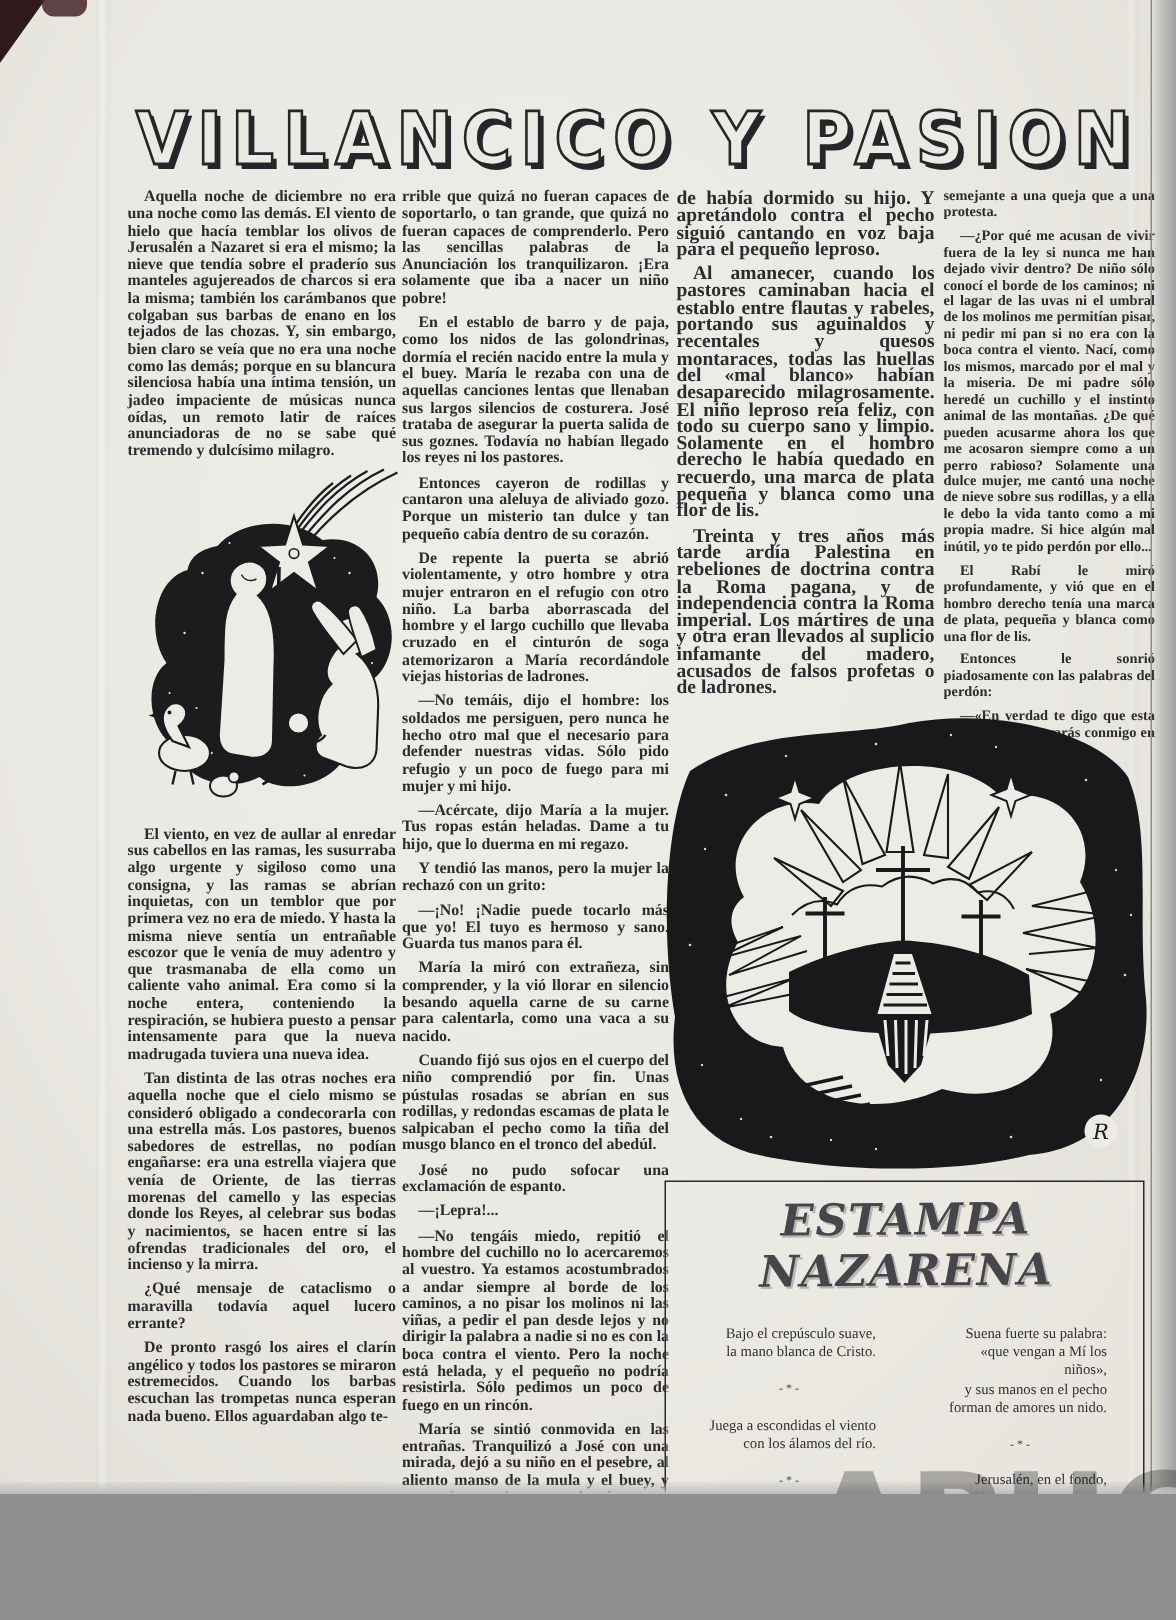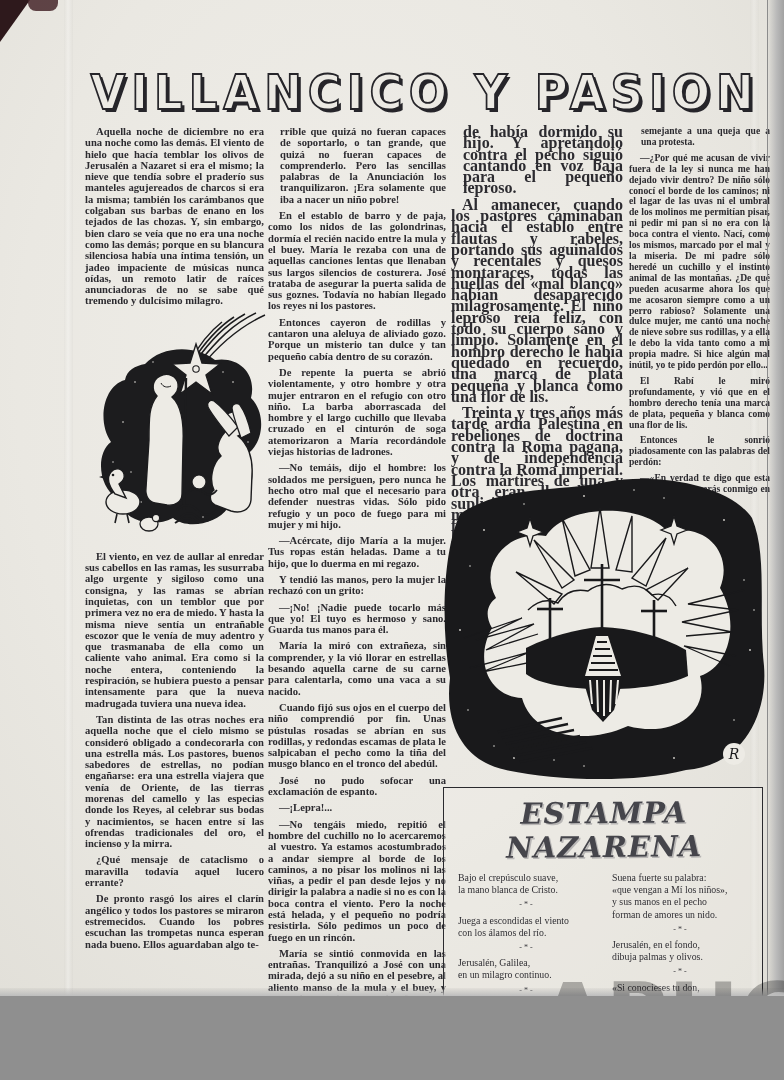--- a/index.html
+++ b/index.html
@@ -27,43 +27,43 @@
     font-family:"DejaVu Sans","Liberation Sans",sans-serif;font-weight:bold;
     font-size:45px;letter-spacing:6px;color:#eceae4;line-height:1;
     -webkit-text-stroke:1.7px #26252a;
     text-shadow:3px 3px 0 #26252a;
     transform:scaleY(1.08);white-space:nowrap;
   }
 
   
   .col{position:absolute;top:126px;text-align:justify;hyphens:auto;}
   .col p{margin:0 0 5px 0;text-indent:11px;font-weight:bold;}
-  .col p.cont{text-indent:0;margin-left:12px;}
+  .col p.cont{text-indent:0;}
   .col1{left:85px;width:179px;font-size:10.6px;line-height:11.3px;}
   .col2{left:268px;width:178px;font-size:10.6px;line-height:11.3px;}
-  .col3{left:451px;width:172px;font-size:16px;line-height:11.3px;}
+  .col3{left:451px;width:172px;font-size:13px;line-height:11.3px;}
   .col4{left:629px;width:141px;font-size:9.6px;line-height:10.9px;}
   .nativity{display:block;margin:4px 0 7px -2px;}
 
   .calvary{position:absolute;left:434px;top:470px;}
 
   
   .estampa-box{
     position:absolute;left:443px;top:787px;width:320px;height:258px;
     border:1.5px solid #2a2a2e;box-sizing:border-box;padding:6px 12px 8px 14px;
     background:rgba(240,238,232,0.35);
   }
   .estampa-title{
     text-align:center;font-family:"DejaVu Serif",serif;font-style:italic;font-weight:bold;
     font-size:29px;letter-spacing:1px;color:#45454b;margin:2px 0 8px 0;
     text-shadow:1.5px 1.5px 0 rgba(70,70,80,0.3);transform:rotate(-0.5deg);
   }
   .verses{display:flex;gap:16px;}
   .verse-col{width:148px;font-size:9.8px;line-height:12.2px;color:#2f2e33;}
-  .verse{white-space:pre-line;margin:0;}
+  .verse{white-space:pre-line;margin:12px;text-align:right;}
   .sep{text-align:center;font-size:8px;letter-spacing:2px;margin:3px 0;color:#3c3c41;}
   .estampa-signature{text-align:right;margin-top:23px;font-size:10.5px;font-style:italic;font-weight:600;color:#2f2e33;}
 
   
   .watermark{
     position:absolute;left:540px;top:972px;
     font-family:"DejaVu Sans","Liberation Sans",sans-serif;font-weight:bold;
     font-size:84px;line-height:1;color:#8d8d8d;opacity:.62;mix-blend-mode:multiply;
     letter-spacing:1px;transform:scaleY(1.02);z-index:5;
   }
@@ -131,33 +131,33 @@
       <path d="M25,162 L16,165 L25,168 Z" fill="#1c1c1e"></path>
       <circle cx="30" cy="163" r="1.3" fill="#1c1c1e"></circle>
       <path d="M34,202 l-2,9 M44,202 l2,9" stroke="#1c1c1e" stroke-width="1.6" fill="none"></path>
       <ellipse cx="66" cy="212" rx="9" ry="7" fill="#edebe5" stroke="#1c1c1e" stroke-width="1.3"></ellipse>
       <circle cx="73" cy="206" r="3.6" fill="#edebe5" stroke="#1c1c1e" stroke-width="1.2"></circle>
     </svg>
 
     <p>El viento, en vez de aullar al enredar sus cabellos en las ramas, les susurraba algo urgente y sigiloso como una consigna, y las ramas se abrían inquietas, con un temblor que por primera vez no era de miedo. Y hasta la misma nieve sentía un entrañable escozor que le venía de muy adentro y que trasmanaba de ella como un caliente vaho animal. Era como si la noche entera, conteniendo la respiración, se hubiera puesto a pensar intensamente para que la nueva madrugada tuviera una nueva idea.</p>
     <p>Tan distinta de las otras noches era aquella noche que el cielo mismo se consideró obligado a condecorarla con una estrella más. Los pastores, buenos sabedores de estrellas, no podían engañarse: era una estrella viajera que venía de Oriente, de las tierras morenas del camello y las especias donde los Reyes, al celebrar sus bodas y nacimientos, se hacen entre sí las ofrendas tradicionales del oro, el incienso y la mirra.</p>
     <p>¿Qué mensaje de cataclismo o maravilla todavía aquel lucero errante?</p>
-    <p>De pronto rasgó los aires el clarín angélico y todos los pastores se miraron estremecidos. Cuando los pobres escuchan las trompetas nunca esperan nada bueno. Ellos aguardaban algo te-</p>
+    <p>De pronto rasgó los aires el clarín angélico y todos los pastores se miraron estremecidos. Cuando los barbas escuchan las trompetas nunca esperan nada bueno. Ellos aguardaban algo te-</p>
   </div>
 
   <div class="col col2">
     <p class="cont">rrible que quizá no fueran capaces de soportarlo, o tan grande, que quizá no fueran capaces de comprenderlo. Pero las sencillas palabras de la Anunciación los tranquilizaron. ¡Era solamente que iba a nacer un niño pobre!</p>
     <p>En el establo de barro y de paja, como los nidos de las golondrinas, dormía el recién nacido entre la mula y el buey. María le rezaba con una de aquellas canciones lentas que llenaban sus largos silencios de costurera. José trataba de asegurar la puerta salida de sus goznes. Todavía no habían llegado los reyes ni los pastores.</p>
     <p>Entonces cayeron de rodillas y cantaron una aleluya de aliviado gozo. Porque un misterio tan dulce y tan pequeño cabía dentro de su corazón.</p>
     <p>De repente la puerta se abrió violentamente, y otro hombre y otra mujer entraron en el refugio con otro niño. La barba aborrascada del hombre y el largo cuchillo que llevaba cruzado en el cinturón de soga atemorizaron a María recordándole viejas historias de ladrones.</p>
     <p>—No temáis, dijo el hombre: los soldados me persiguen, pero nunca he hecho otro mal que el necesario para defender nuestras vidas. Sólo pido refugio y un poco de fuego para mi mujer y mi hijo.</p>
     <p>—Acércate, dijo María a la mujer. Tus ropas están heladas. Dame a tu hijo, que lo duerma en mi regazo.</p>
     <p>Y tendió las manos, pero la mujer la rechazó con un grito:</p>
     <p>—¡No! ¡Nadie puede tocarlo más que yo! El tuyo es hermoso y sano. Guarda tus manos para él.</p>
-    <p>María la miró con extrañeza, sin comprender, y la vió llorar en estrellas besando aquella carne de su carne para calentarla, como una vaca a su nacido.</p>
+    <p>María la miró con extrañeza, sin comprender, y la vió llorar en silencio besando aquella carne de su carne para calentarla, como una vaca a su nacido.</p>
     <p>Cuando fijó sus ojos en el cuerpo del niño comprendió por fin. Unas pústulas rosadas se abrían en sus rodillas, y redondas escamas de plata le salpicaban el pecho como la tiña del musgo blanco en el tronco del abedúl.</p>
     <p>José no pudo sofocar una exclamación de espanto.</p>
     <p>—¡Lepra!...</p>
     <p>—No tengáis miedo, repitió el hombre del cuchillo no lo acercaremos al vuestro. Ya estamos acostumbrados a andar siempre al borde de los caminos, a no pisar los molinos ni las viñas, a pedir el pan desde lejos y no dirigir la palabra a nadie si no es con la boca contra el viento. Pero la noche está helada, y el pequeño no podría resistirla. Sólo pedimos un poco de fuego en un rincón.</p>
     <p>María se sintió conmovida en las entrañas. Tranquilizó a José con una mirada, dejó a su niño en el pesebre, al aliento manso de la mula y el buey, y tomando resueltamente al enfermo en sus brazos lo tendió en el cuenco todavía caliente de las rodillas don-</p>
   </div>
 
   <div class="col col3">
     <p class="cont">de había dormido su hijo. Y apretándolo contra el pecho siguió cantando en voz baja para el pequeño leproso.</p>
     <p>Al amanecer, cuando los pastores caminaban hacia el establo entre flautas y rabeles, portando sus aguinaldos y recentales y quesos montaraces, todas las huellas del «mal blanco» habían desaparecido milagrosamente. El niño leproso reía feliz, con todo su cuerpo sano y limpio. Solamente en el hombro derecho le había quedado en recuerdo, una marca de plata pequeña y blanca como una flor de lis.</p>

